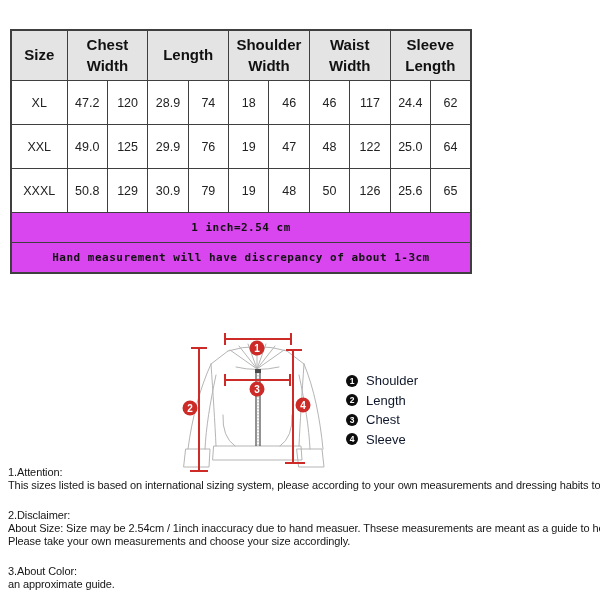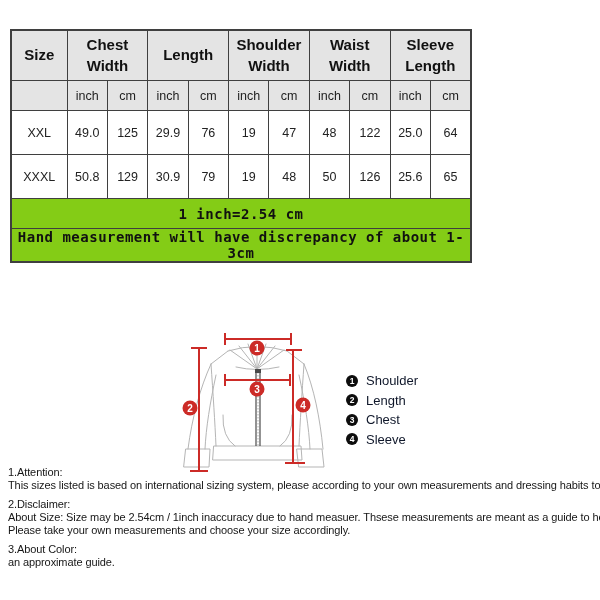--- a/index.html
+++ b/index.html
@@ -21,41 +21,41 @@
     height:49px;font-size:15px;font-weight:bold;background:#e4e4e4;color:#111;
     line-height:1.35;
   }
   .size-table td.unit{
     height:29px;font-size:12.5px;background:#e4e4e4;color:#222;
   }
   .size-table td.val{
     height:43px;font-size:12.5px;color:#222;background:#fff;
   }
   .size-table td.note{
-    height:29px;background:#84cc16;
+    height:29px;background:#d946ef;
     font-family:"DejaVu Sans Mono",monospace;font-weight:bold;
-    font-size:14px;letter-spacing:0.5px;color:#111;
+    font-size:11px;letter-spacing:0.5px;color:#111;
   }
   
   .jacket-wrap{position:absolute;left:150px;top:323px;width:210px;height:155px;}
   .legend{position:absolute;left:346px;top:371px;}
   .legend-item{display:flex;align-items:center;height:19.5px;}
   .legend-num{
     width:12px;height:12px;border-radius:50%;background:#0d0d0d;color:#fff;
     font-size:8.5px;font-weight:bold;display:flex;align-items:center;justify-content:center;
     flex:0 0 12px;
   }
   .legend-label{font-size:13px;color:#0f172a;margin-left:8px;}
   
   .notes{position:absolute;left:8px;top:466px;width:592px;overflow:hidden;}
   .notes p{
     margin:0;font-size:11px;line-height:13px;letter-spacing:-0.1px;
     white-space:nowrap;color:#161616;
   }
-  .notes p.section-gap{margin-top:6px;}
+  .notes p.section-gap{margin-top:17px;}
 </style>
 </head>
 <body>
 
 <table class="size-table">
   <colgroup>
     <col style="width:56px">
     <col>
       <col>
       <col>
@@ -70,31 +70,31 @@
   <tbody>
     <tr>
       <th class="main">Size</th>
       <th class="main" colspan="2">Chest Width</th>
       <th class="main" colspan="2">Length</th>
       <th class="main" colspan="2">Shoulder Width</th>
       <th class="main" colspan="2">Waist Width</th>
       <th class="main" colspan="2">Sleeve Length</th>
     </tr>
     <tr>
-      <td class="unit"></td>
-      <td class="unit">inch</td>
-      <td class="unit">cm</td>
-      <td class="unit">inch</td>
-      <td class="unit">cm</td>
-      <td class="unit">inch</td>
-      <td class="unit">cm</td>
-      <td class="unit">inch</td>
-      <td class="unit">cm</td>
-      <td class="unit">inch</td>
-      <td class="unit">cm</td>
+      <td class="val">XL</td>
+      <td class="val">47.2</td>
+      <td class="val">120</td>
+      <td class="val">28.9</td>
+      <td class="val">74</td>
+      <td class="val">18</td>
+      <td class="val">46</td>
+      <td class="val">46</td>
+      <td class="val">117</td>
+      <td class="val">24.4</td>
+      <td class="val">62</td>
     </tr>
     <tr>
       <td class="val">XXL</td>
       <td class="val">49.0</td>
       <td class="val">125</td>
       <td class="val">29.9</td>
       <td class="val">76</td>
       <td class="val">19</td>
       <td class="val">47</td>
       <td class="val">48</td>

